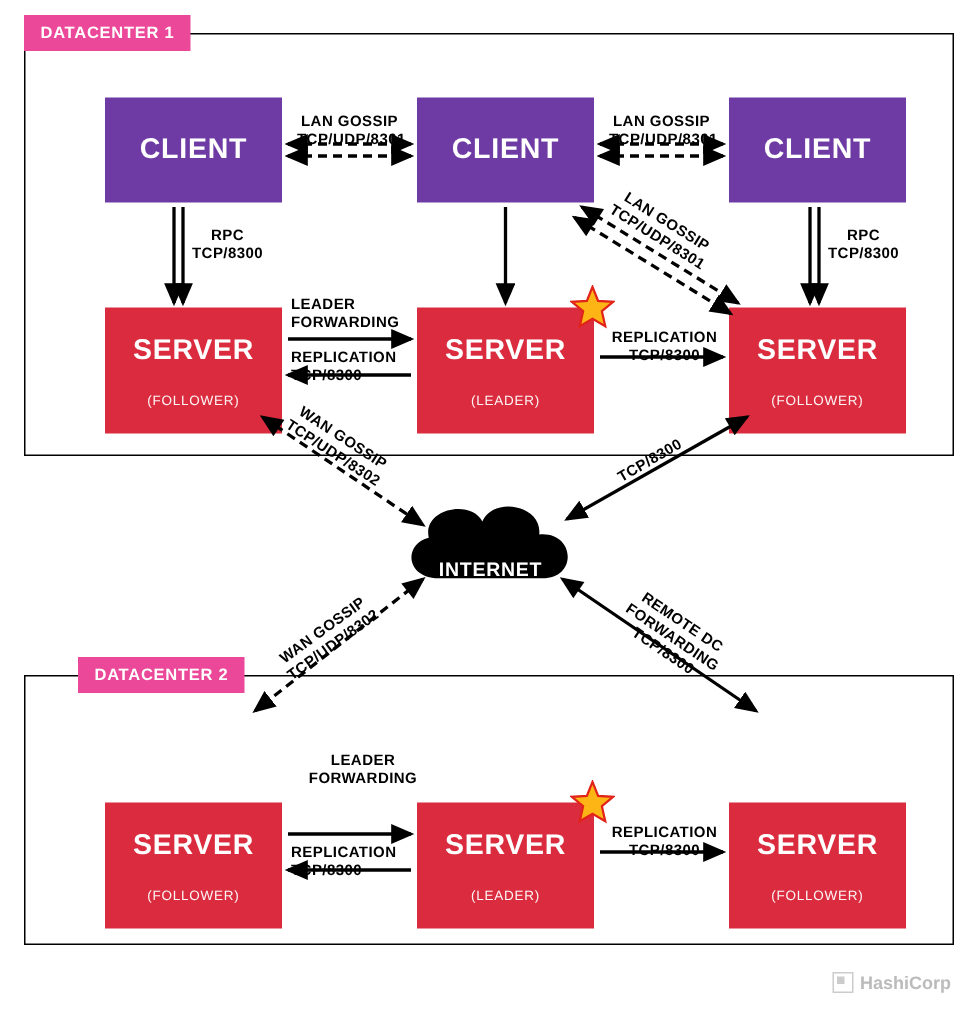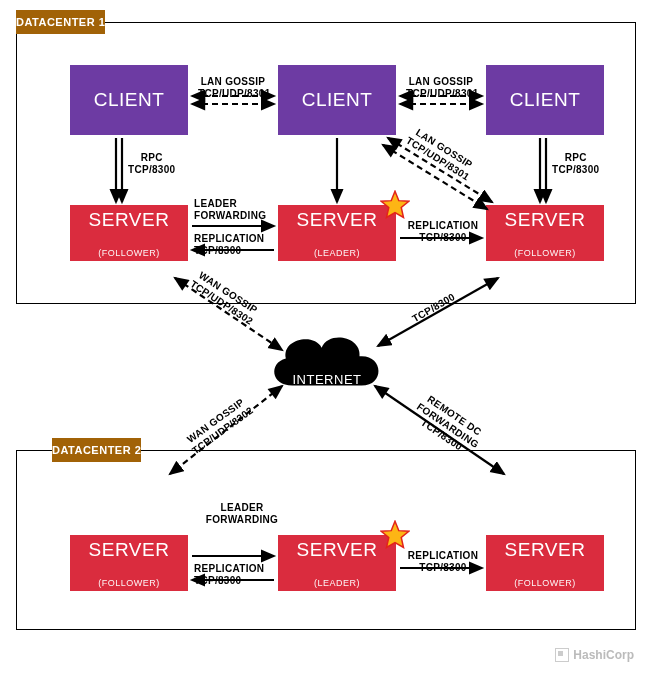--- a/index.html
+++ b/index.html
@@ -8,38 +8,38 @@
     padding: 0;
     width: 650px;
     height: 674px;
     font-family: "Arial Narrow", Arial, sans-serif;
     background: #fff;
     position: relative;
   }
   .page { position: absolute; left: 10px; top: 10px; width: 630px; height: 654px; }
 
   .dc-box { position: absolute; border: 1.5px solid #000; }
-  .dc-label { position: absolute; background: #a16207; color: #fff; font-size: 11px; font-weight: 700; padding: 6px 0; letter-spacing: .5px; }
+  .dc-label { position: absolute; background: #ec4899; color: #fff; font-size: 11px; font-weight: 700; padding: 6px 11px; letter-spacing: .5px; }
 
   .node { position: absolute; display: flex; flex-direction: column; align-items: center; justify-content: center; }
   .client { background: #6d3ba3; color: #fff; width: 118px; height: 70px; }
-  .server { background: #da2c3e; color: #fff; width: 118px; height: 56px; }
-  .ntitle { font-size: 19px; font-weight: 400; letter-spacing: .5px; }
+  .server { background: #da2c3e; color: #fff; width: 118px; height: 84px; }
+  .ntitle { font-size: 19px; font-weight: 700; letter-spacing: .5px; }
   .nsub { font-size: 9px; opacity: .95; letter-spacing: .5px; margin-top: 17px; }
 
   .lbl { position: absolute; font-size: 10px; font-weight: 700; text-align: center; letter-spacing: .3px; line-height: 1.15; }
   .lbl .sub { display:block; font-weight: 600; font-size: 10px; }
 
   svg.conn { position: absolute; left:0; top:0; overflow: visible; pointer-events: none; }
   .solid-line { stroke: #000; stroke-width: 2.2; fill: none; }
   .dash-line { stroke: #000; stroke-width: 2.2; stroke-dasharray: 6 4; fill: none; }
 
   .cloud { position: absolute; width: 130px; }
   .cloud svg { width: 100%; display:block; }
-  .cloud-text { position:absolute; width:100%; text-align:center; color:#fff; font-size:13px; font-weight:400; top: 46px; letter-spacing:.5px;}
+  .cloud-text { position:absolute; width:100%; text-align:center; color:#fff; font-size:13px; font-weight:700; top: 46px; letter-spacing:.5px;}
 
   .star { position: absolute; width: 30px; height: 30px; }
 
   .watermark { position:absolute; right: 6px; bottom: 2px; color:#bbb; font-size:12px; font-weight:600; display:flex; align-items:flex-end; gap:4px;}
   .wm-icon { width:14px; height:14px; border:1.5px solid #ccc; display:inline-block; position:relative; }
   .wm-icon::before { content:''; position:absolute; left:2px; top:2px; right:5px; bottom:5px; background:#ccc; }
 </style>
 </head>
 <body>
 

